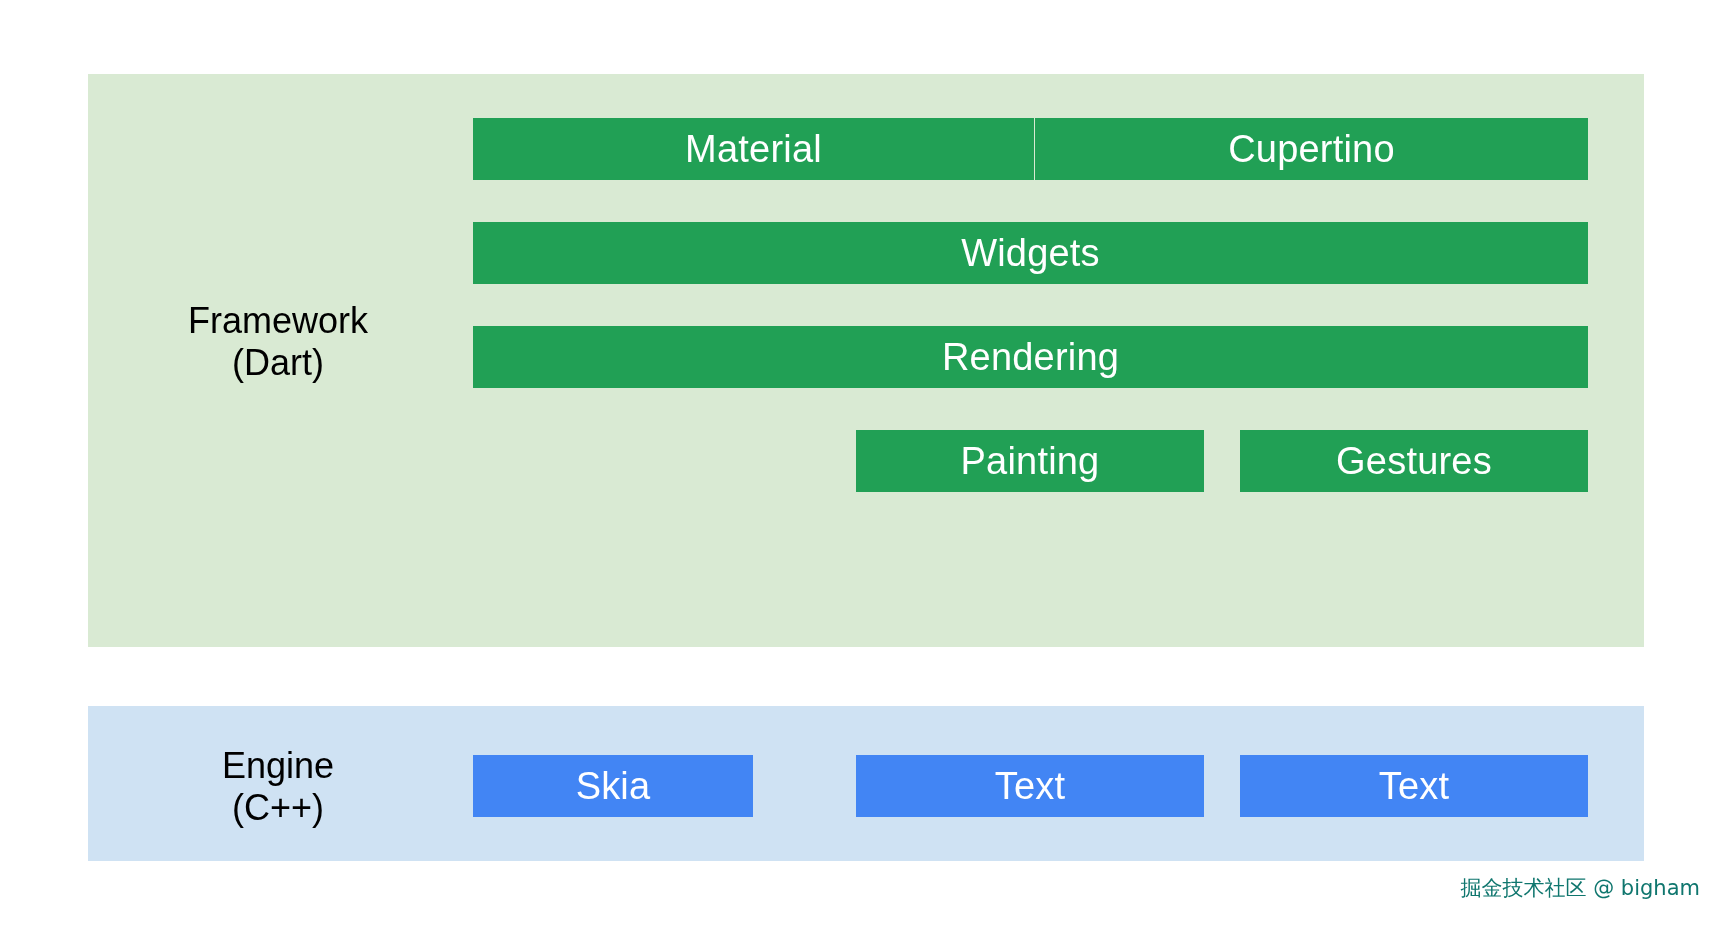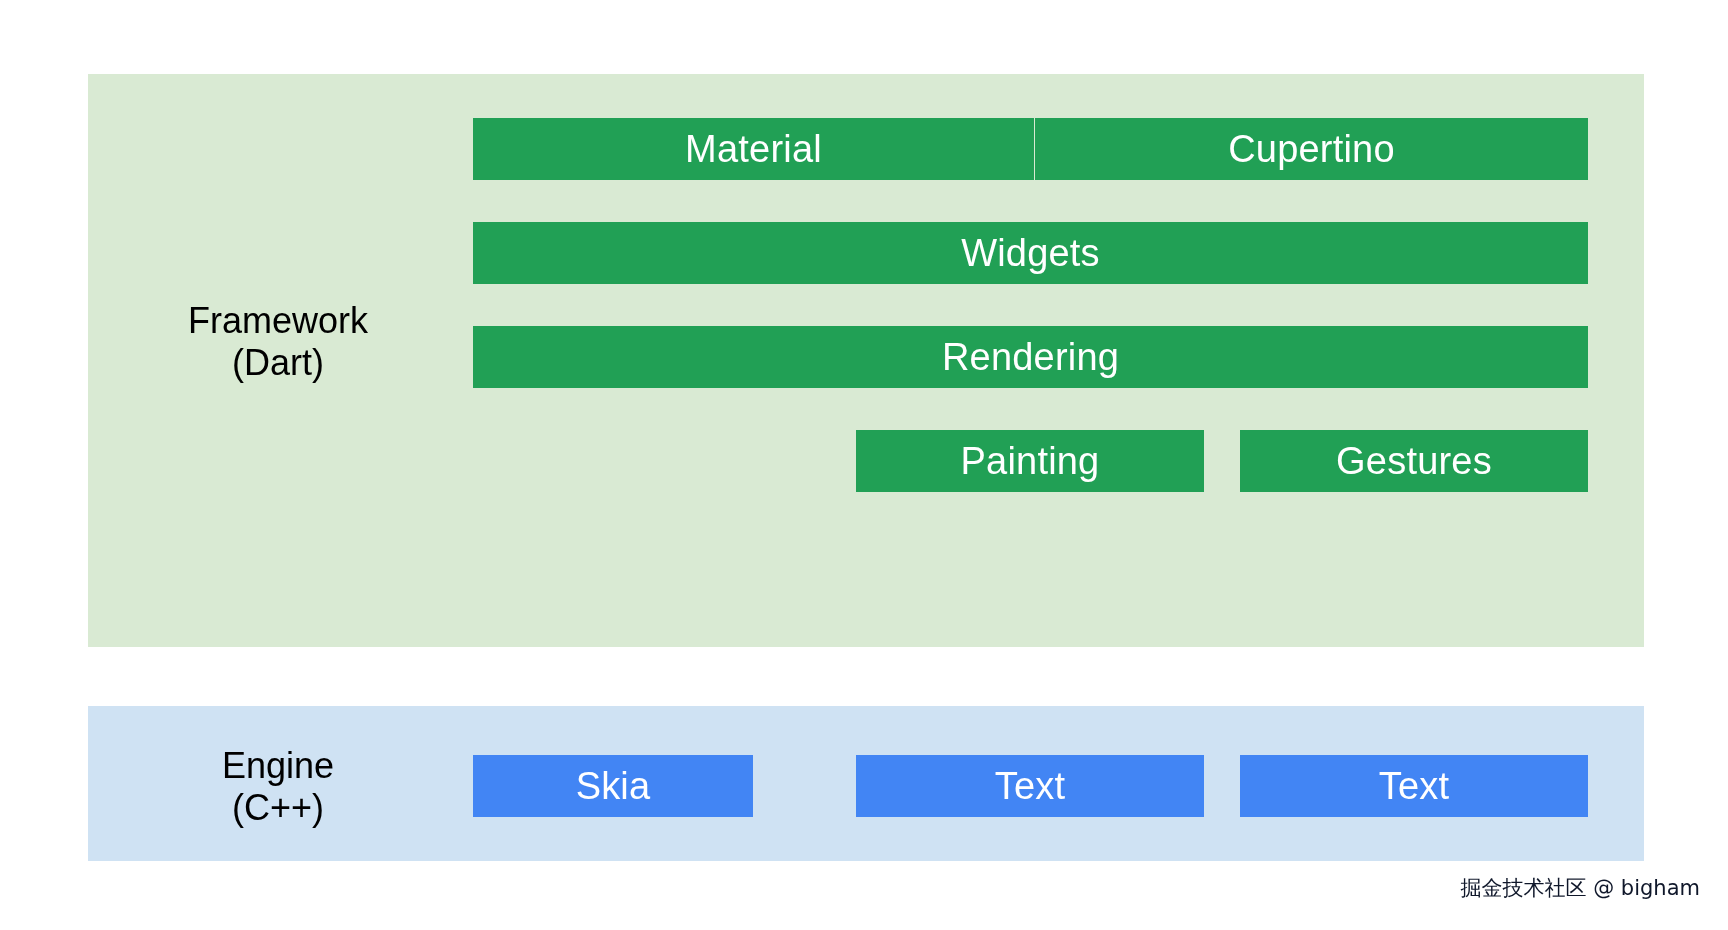--- a/index.html
+++ b/index.html
@@ -97,21 +97,21 @@
   .b-skia { left: 473px; top: 755px; width: 280px; height: 62px; }
   .b-dart { left: 856px; top: 755px; width: 348px; height: 62px; }
   .b-text { left: 1240px; top: 755px; width: 348px; height: 62px; }
 
   
   .watermark {
     position: absolute;
     right: 28px;
     top: 874px;
     font-size: 21px;
-    color: #0f172a;
+    color: #0f766e;
     font-family: "DejaVu Sans", sans-serif;
     white-space: nowrap;
   }
 </style>
 </head>
 <body>
 
 <div class="canvas">
 
   <div class="band-framework"></div>

